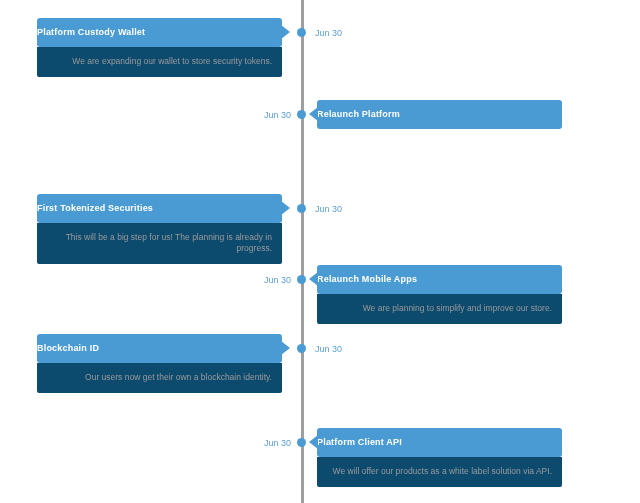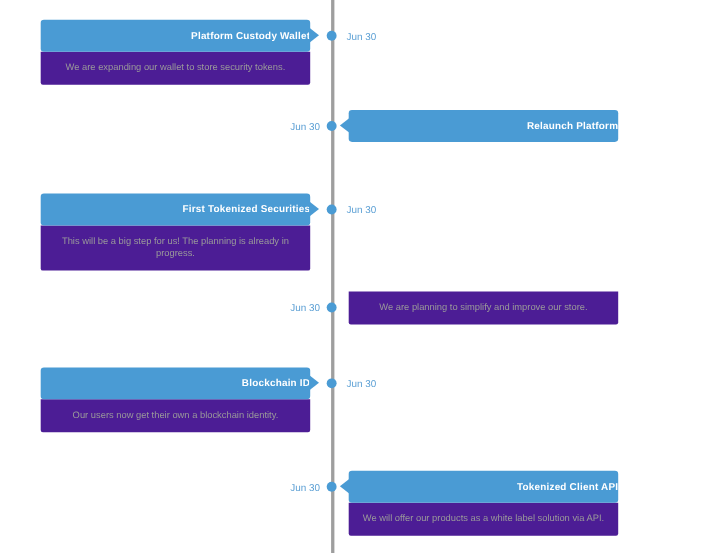--- a/index.html
+++ b/index.html
@@ -47,21 +47,21 @@
   .entry.right .card { left: 317px; }
 
   .card-title {
     position: relative;
     height: 29px;
     line-height: 29px;
     background: #4a9bd4;
     color: #ffffff;
     font-size: 9px;
     font-weight: bold;
-    text-align: right;
+    text-align: left;
     border-radius: 3px;
     letter-spacing: .2px;
   }
 
   
   .card-title::after {
     content: "";
     position: absolute;
     top: 7px;
     width: 0;
@@ -72,24 +72,24 @@
   .entry.left .card-title::after {
     left: 244px;
     border-left: 9px solid #4a9bd4;
   }
   .entry.right .card-title::after {
     right: 244px;
     border-right: 9px solid #4a9bd4;
   }
 
   .card-desc {
-    background: #4c1d95;
+    background: #0c4a6e;
     color: #9a9a9a;
     font-size: 8.5px;
-    text-align: center;
+    text-align: right;
     padding: 9px 10px 10px 10px;
     line-height: 1.3;
     border-radius: 0 0 2px 2px;
   }
 
   
   .dot {
     position: absolute;
     left: 297px;
     top: 10px;
@@ -127,48 +127,49 @@
   </div>
 
   <div class="entry right" style="top:100px;">
     <div class="card">
       <div class="card-title">Relaunch Platform</div>
     </div>
     <div class="dot"></div>
     <div class="date">Jun 30</div>
   </div>
 
-  <div class="entry left" style="top:176px;">
+  <div class="entry left" style="top:194px;">
     <div class="card">
       <div class="card-title">First Tokenized Securities</div>
       <div class="card-desc">This will be a big step for us! The planning is already in progress.</div>
     </div>
     <div class="dot"></div>
     <div class="date">Jun 30</div>
   </div>
 
   <div class="entry right" style="top:265px;">
     <div class="card">
+      <div class="card-title">Relaunch Mobile Apps</div>
       <div class="card-desc">We are planning to simplify and improve our store.</div>
     </div>
     <div class="dot"></div>
     <div class="date">Jun 30</div>
   </div>
 
   <div class="entry left" style="top:334px;">
     <div class="card">
       <div class="card-title">Blockchain ID</div>
       <div class="card-desc">Our users now get their own a blockchain identity.</div>
     </div>
     <div class="dot"></div>
     <div class="date">Jun 30</div>
   </div>
 
   <div class="entry right" style="top:428px;">
     <div class="card">
-      <div class="card-title">Tokenized Client API</div>
+      <div class="card-title">Platform Client API</div>
       <div class="card-desc">We will offer our products as a white label solution via API.</div>
     </div>
     <div class="dot"></div>
     <div class="date">Jun 30</div>
   </div>
 
 </div>
 
 </body></html>

